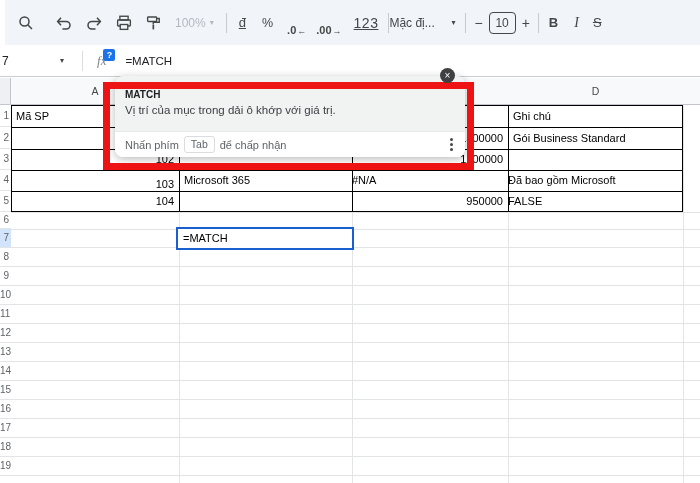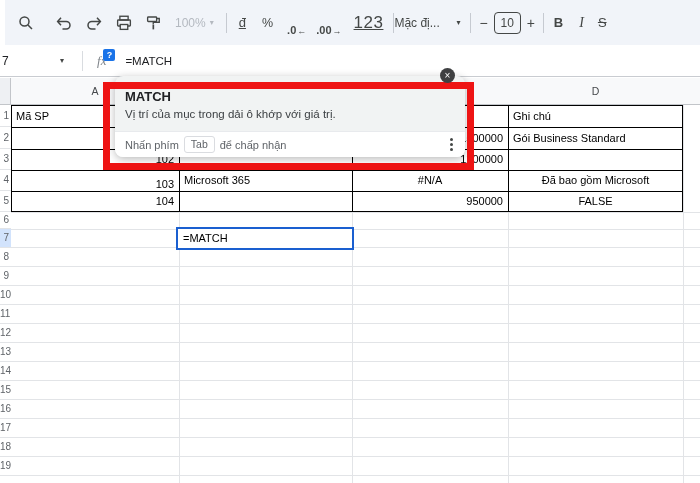--- a/index.html
+++ b/index.html
@@ -15,21 +15,21 @@
     color:#444746; font-size:12px;
   }
   .tb-btn { display:flex; align-items:center; justify-content:center; height:26px; cursor:pointer; flex:0 0 auto; }
   .tb-div { width:1px; height:20px; background:#c6cad1; flex:0 0 auto; }
   .caret { font-size:8px; color:#444746; margin-left:4px; }
   .disabled, .disabled .caret { color:#b4b9c0; }
   .icon18 { width:18px; height:18px; display:block; }
   .currency { font-size:13px; text-decoration:underline; }
   .dec { display:flex; align-items:flex-end; font-size:11px; font-weight:bold; }
   .dec .arr { font-size:9px; font-weight:normal; margin-left:1px; }
-  .fmt123 { font-size:17px; letter-spacing:0.5px;text-decoration:underline; }
+  .fmt123 { font-size:14px; letter-spacing:0.5px;text-decoration:underline; }
   .fontname { font-size:12px; width:58px; overflow:hidden; white-space:nowrap; }
   .szbox { width:27px; height:22px; border:1.5px solid #444746; border-radius:4px;
     display:flex; align-items:center; justify-content:center; font-size:12px; background:transparent; }
   .bold-b { font-weight:bold; font-size:13px; }
   .italic-i { font-family:"Liberation Serif", serif; font-style:italic; font-size:14px; }
   .strike-s { font-size:13px; text-decoration:line-through; }
   .plusminus { font-size:14px; }
   
   .fbar {
     position:absolute; left:0; top:45px; width:700px; height:32px;
@@ -62,32 +62,32 @@
   .gr:nth-child(3), .gr:nth-child(4), .gr:nth-child(5) { height:21px; line-height:20px; }
   .gr:nth-child(6) { height:17px; line-height:16px; }
   .gr:nth-child(7) { background:#d2e3fc; }
   
   .tbl { position:absolute; left:11px; top:28px; width:672px; height:107px; border:1px solid #000; }
   .tbl .tv { position:absolute; top:0; width:1px; height:105px; background:#000; }
   .tbl .th { position:absolute; left:0; width:670px; height:1px; background:#000; }
   .cell { position:absolute; font-size:11px; color:#000; white-space:nowrap; overflow:hidden; }
   .cl { text-align:left; padding-left:5px; }
   .cr { text-align:right; padding-right:5px; }
-  .cc { text-align:center; }
+  .cc { }
   .active-cell {
     position:absolute; left:176px; top:150px; width:178px; height:23px;
     border:2px solid #1a5fd0; background:#fff; font-size:11px; color:#000;
     line-height:19px; padding-left:5px; z-index:4;
   }
   
   .popup {
     position:absolute; left:115px; top:76px; width:350px; height:81px;
     background:#f1f3f3; border-radius:8px; box-shadow:0 2px 8px rgba(0,0,0,.28); z-index:20;
   }
-  .pp-title { padding:13px 12px 0 10px; font-size:13px; font-weight:bold; color:#202124; }
+  .pp-title { padding:13px 12px 0 10px; font-size:10px; font-weight:bold; color:#202124; }
   .pp-desc { padding:4px 12px 0 10px; font-size:11.5px; color:#3c4043; }
   .pp-foot {
     position:absolute; left:0; bottom:0; width:100%; height:26px; background:#fff;
     border-top:1px solid #e8eaed; border-radius:0 0 8px 8px;
     display:flex; align-items:center; padding:0 10px; font-size:11px; color:#5f6368;
   }
   .keycap { border:1px solid #dadce0; border-radius:3px; background:#fff; padding:0 6px;
     margin:0 5px; font-size:10.5px; color:#5f6368; line-height:15px; }
   .ppdots { margin-left:auto; display:flex; flex-direction:column; gap:2px; padding-right:2px; cursor:pointer; }
   .ppdots i { width:3px; height:3px; border-radius:50%; background:#444746; }

